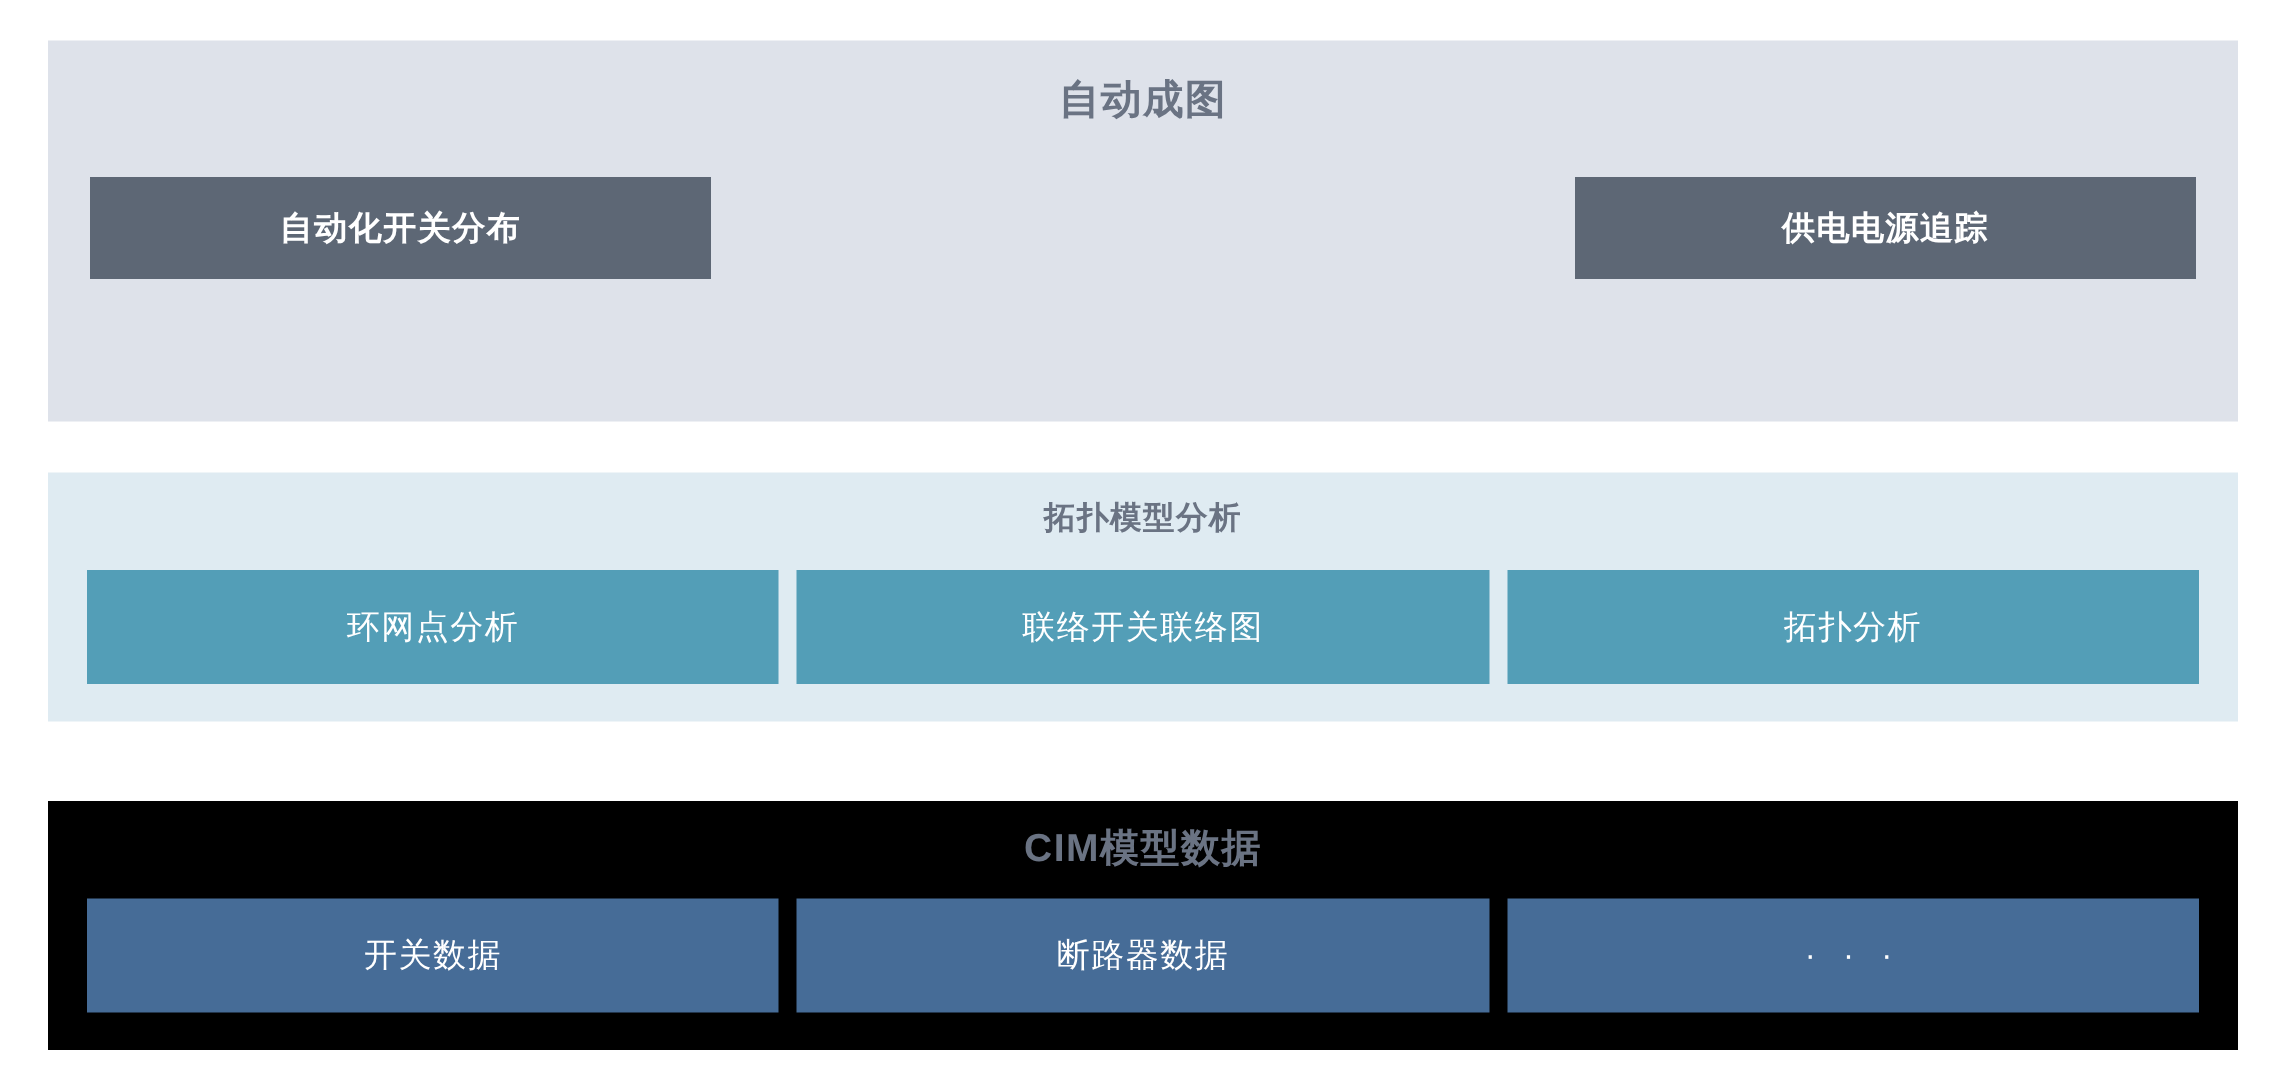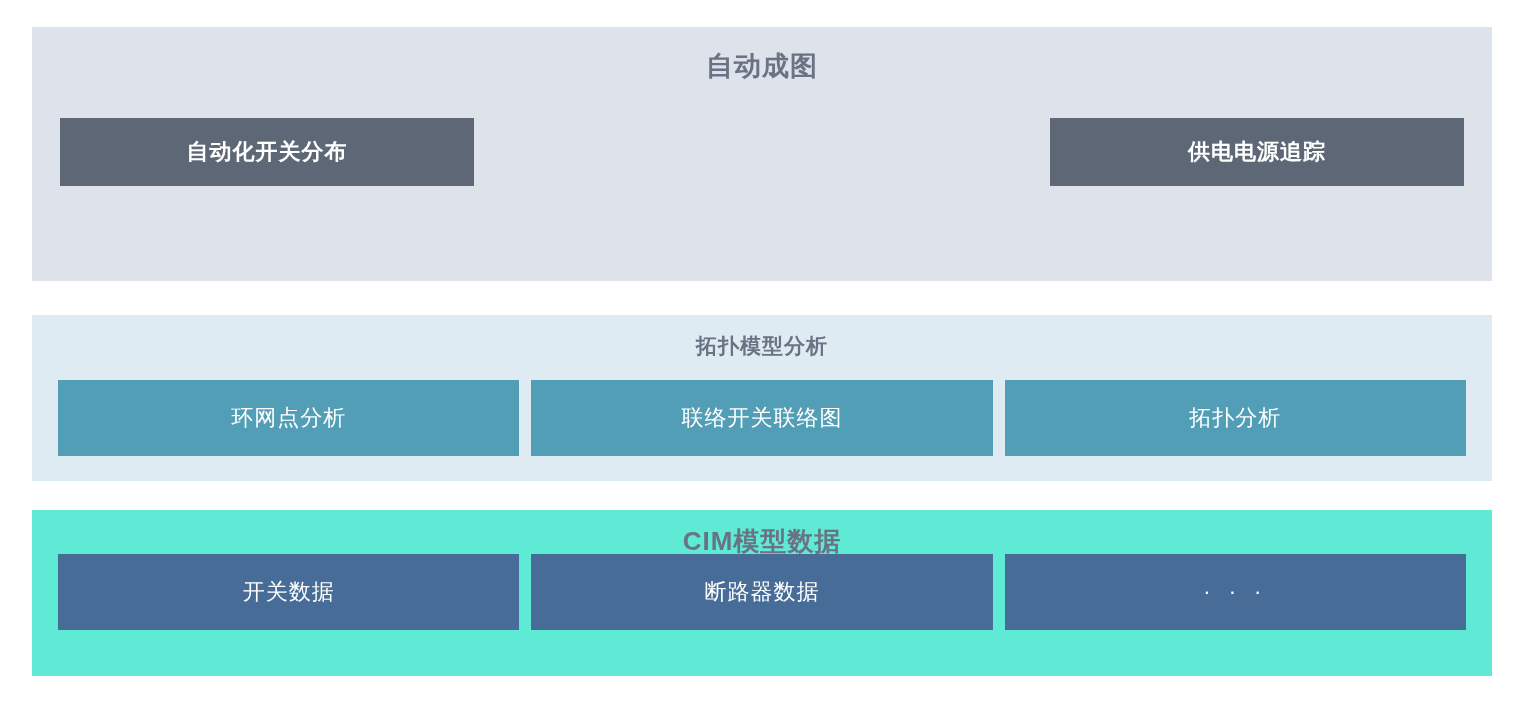--- a/index.html
+++ b/index.html
@@ -98,32 +98,33 @@
     flex: 1 1 0;
     height: 76px;
     background: #539eb7;
     font-size: 22px;
     font-weight: normal;
     letter-spacing: 1px;
   }
 
   
   #panel-cim {
-    top: 510px;
+    top: 534px;
     height: 166px;
-    background: #5eead4;
+    background: #000000;
   }
   #panel-cim .panel-title {
     color: #6a7383;
     font-size: 26px;
     line-height: 26px;
     padding-top: 18px;
   }
   #panel-cim .btn-row {
     padding: 0 26px;
+    margin-top: 21px;
     gap: 12px;
   }
   #panel-cim .btn {
     flex: 1 1 0;
     height: 76px;
     background: #466c97;
     font-size: 22px;
     font-weight: normal;
     letter-spacing: 1px;
   }

